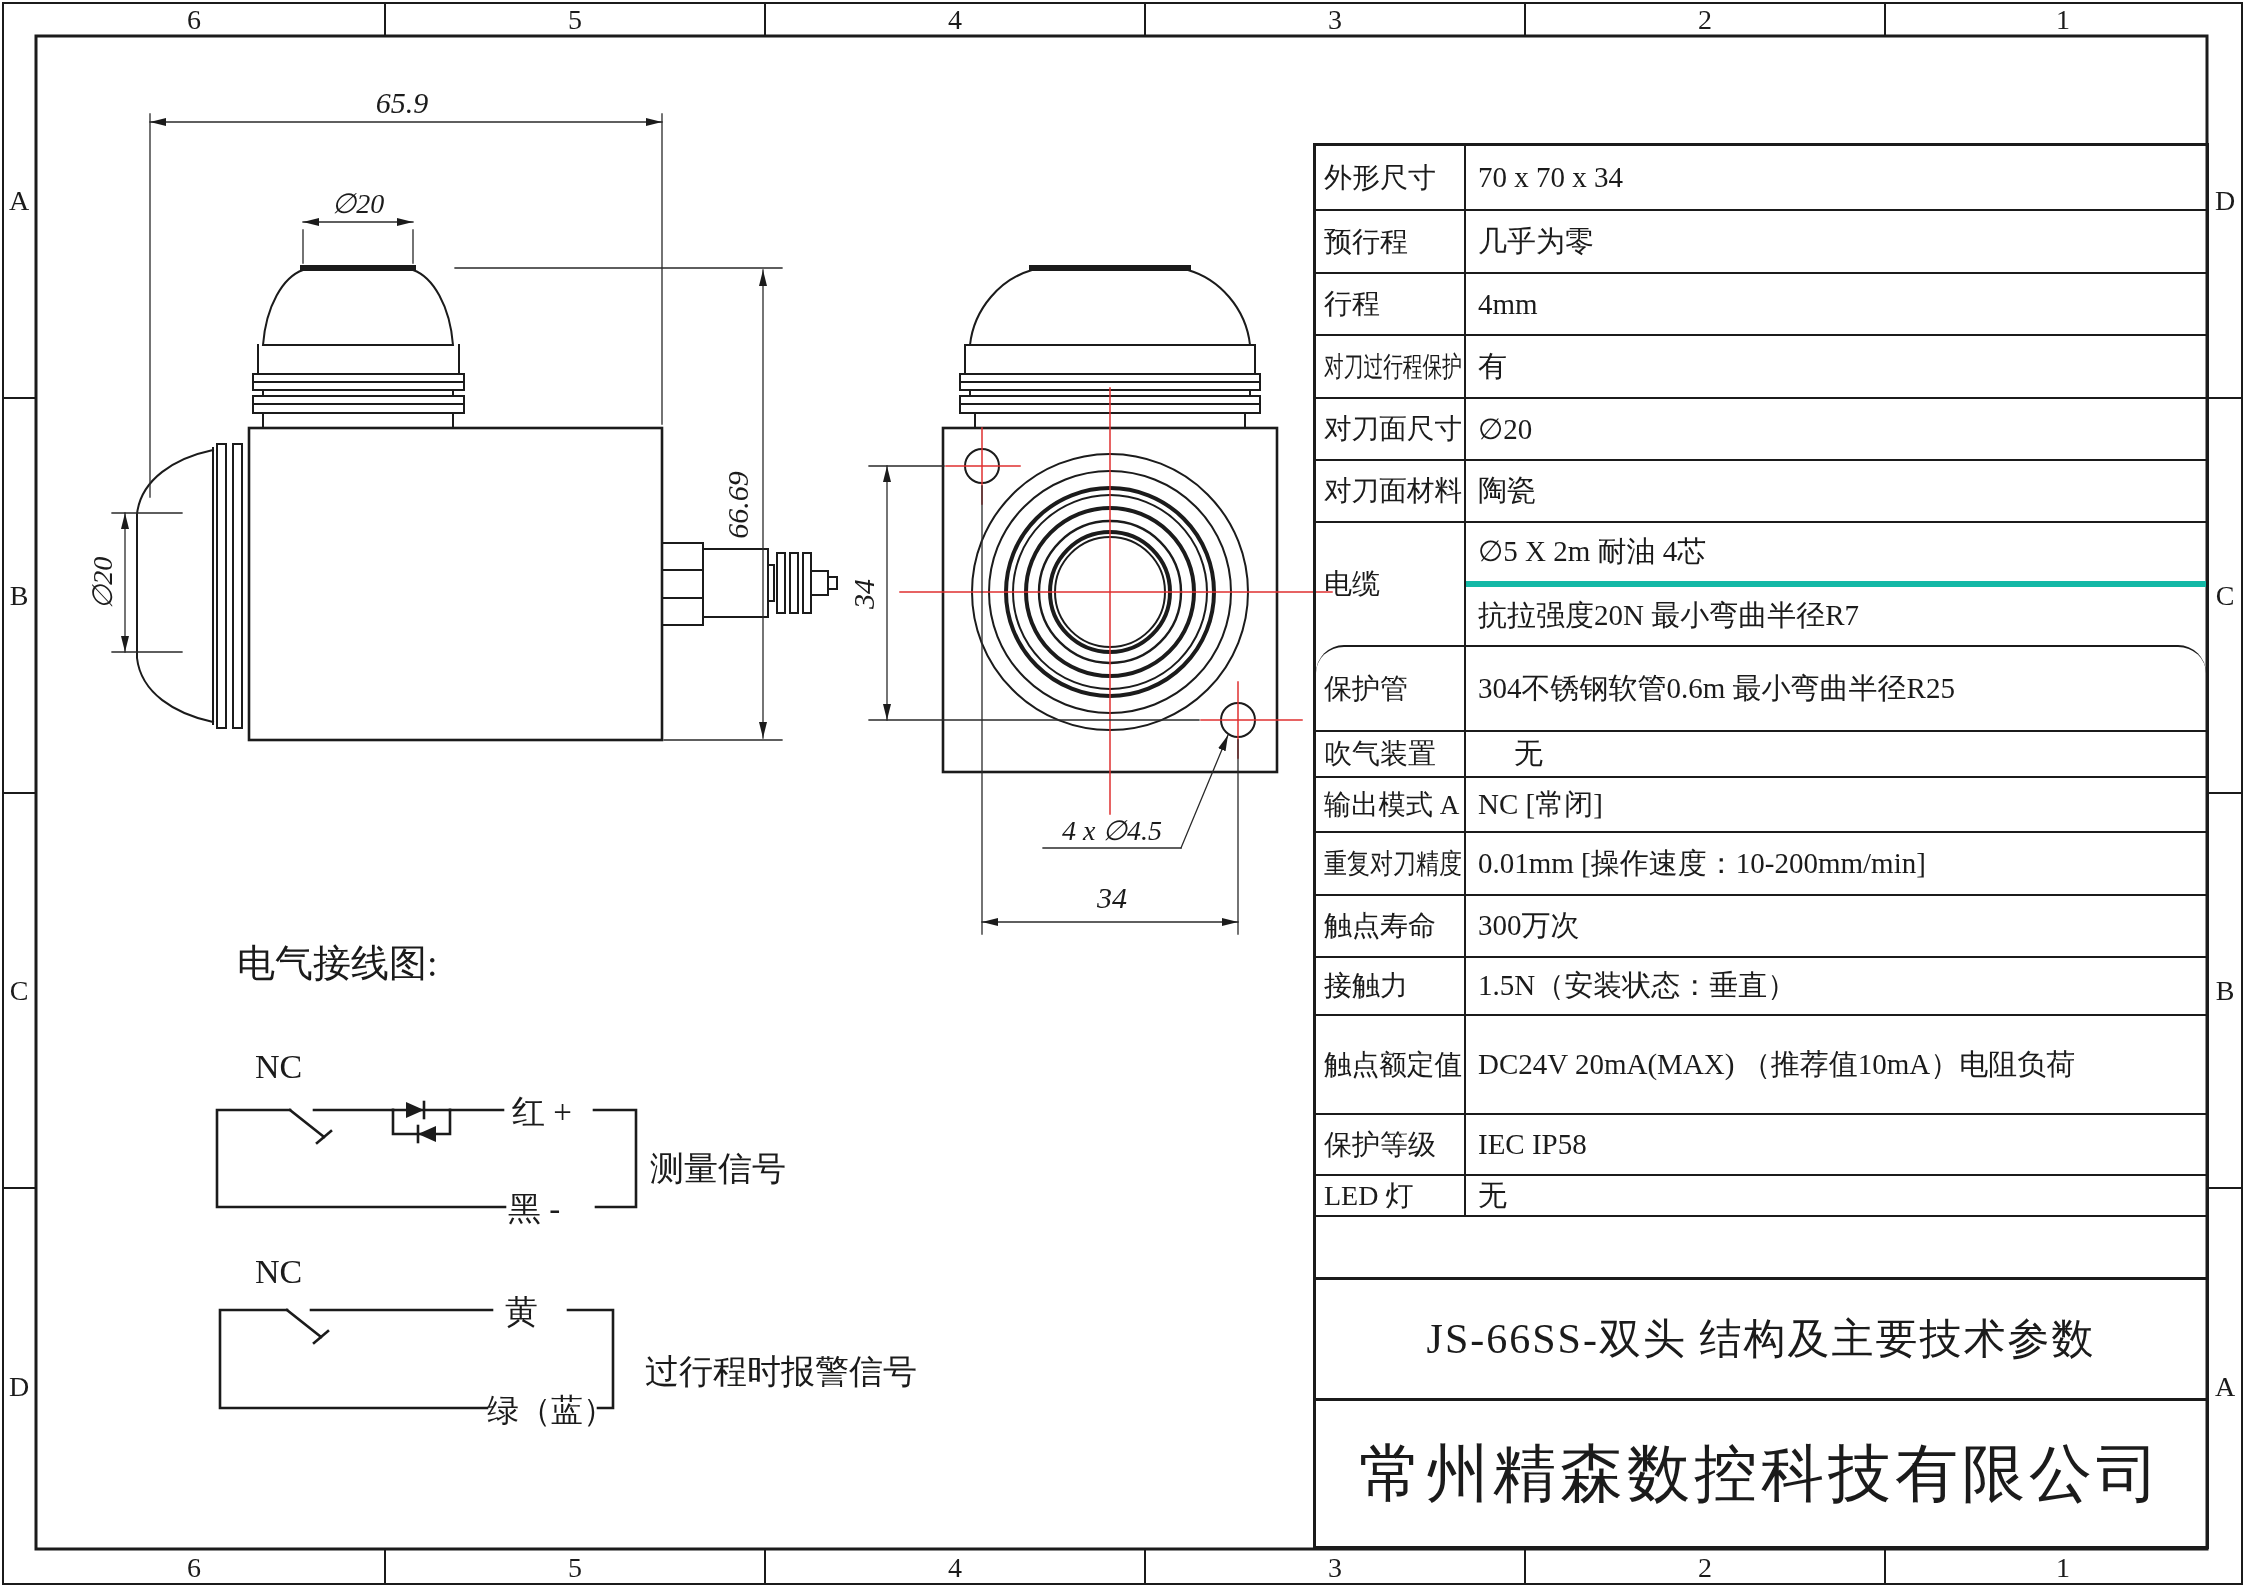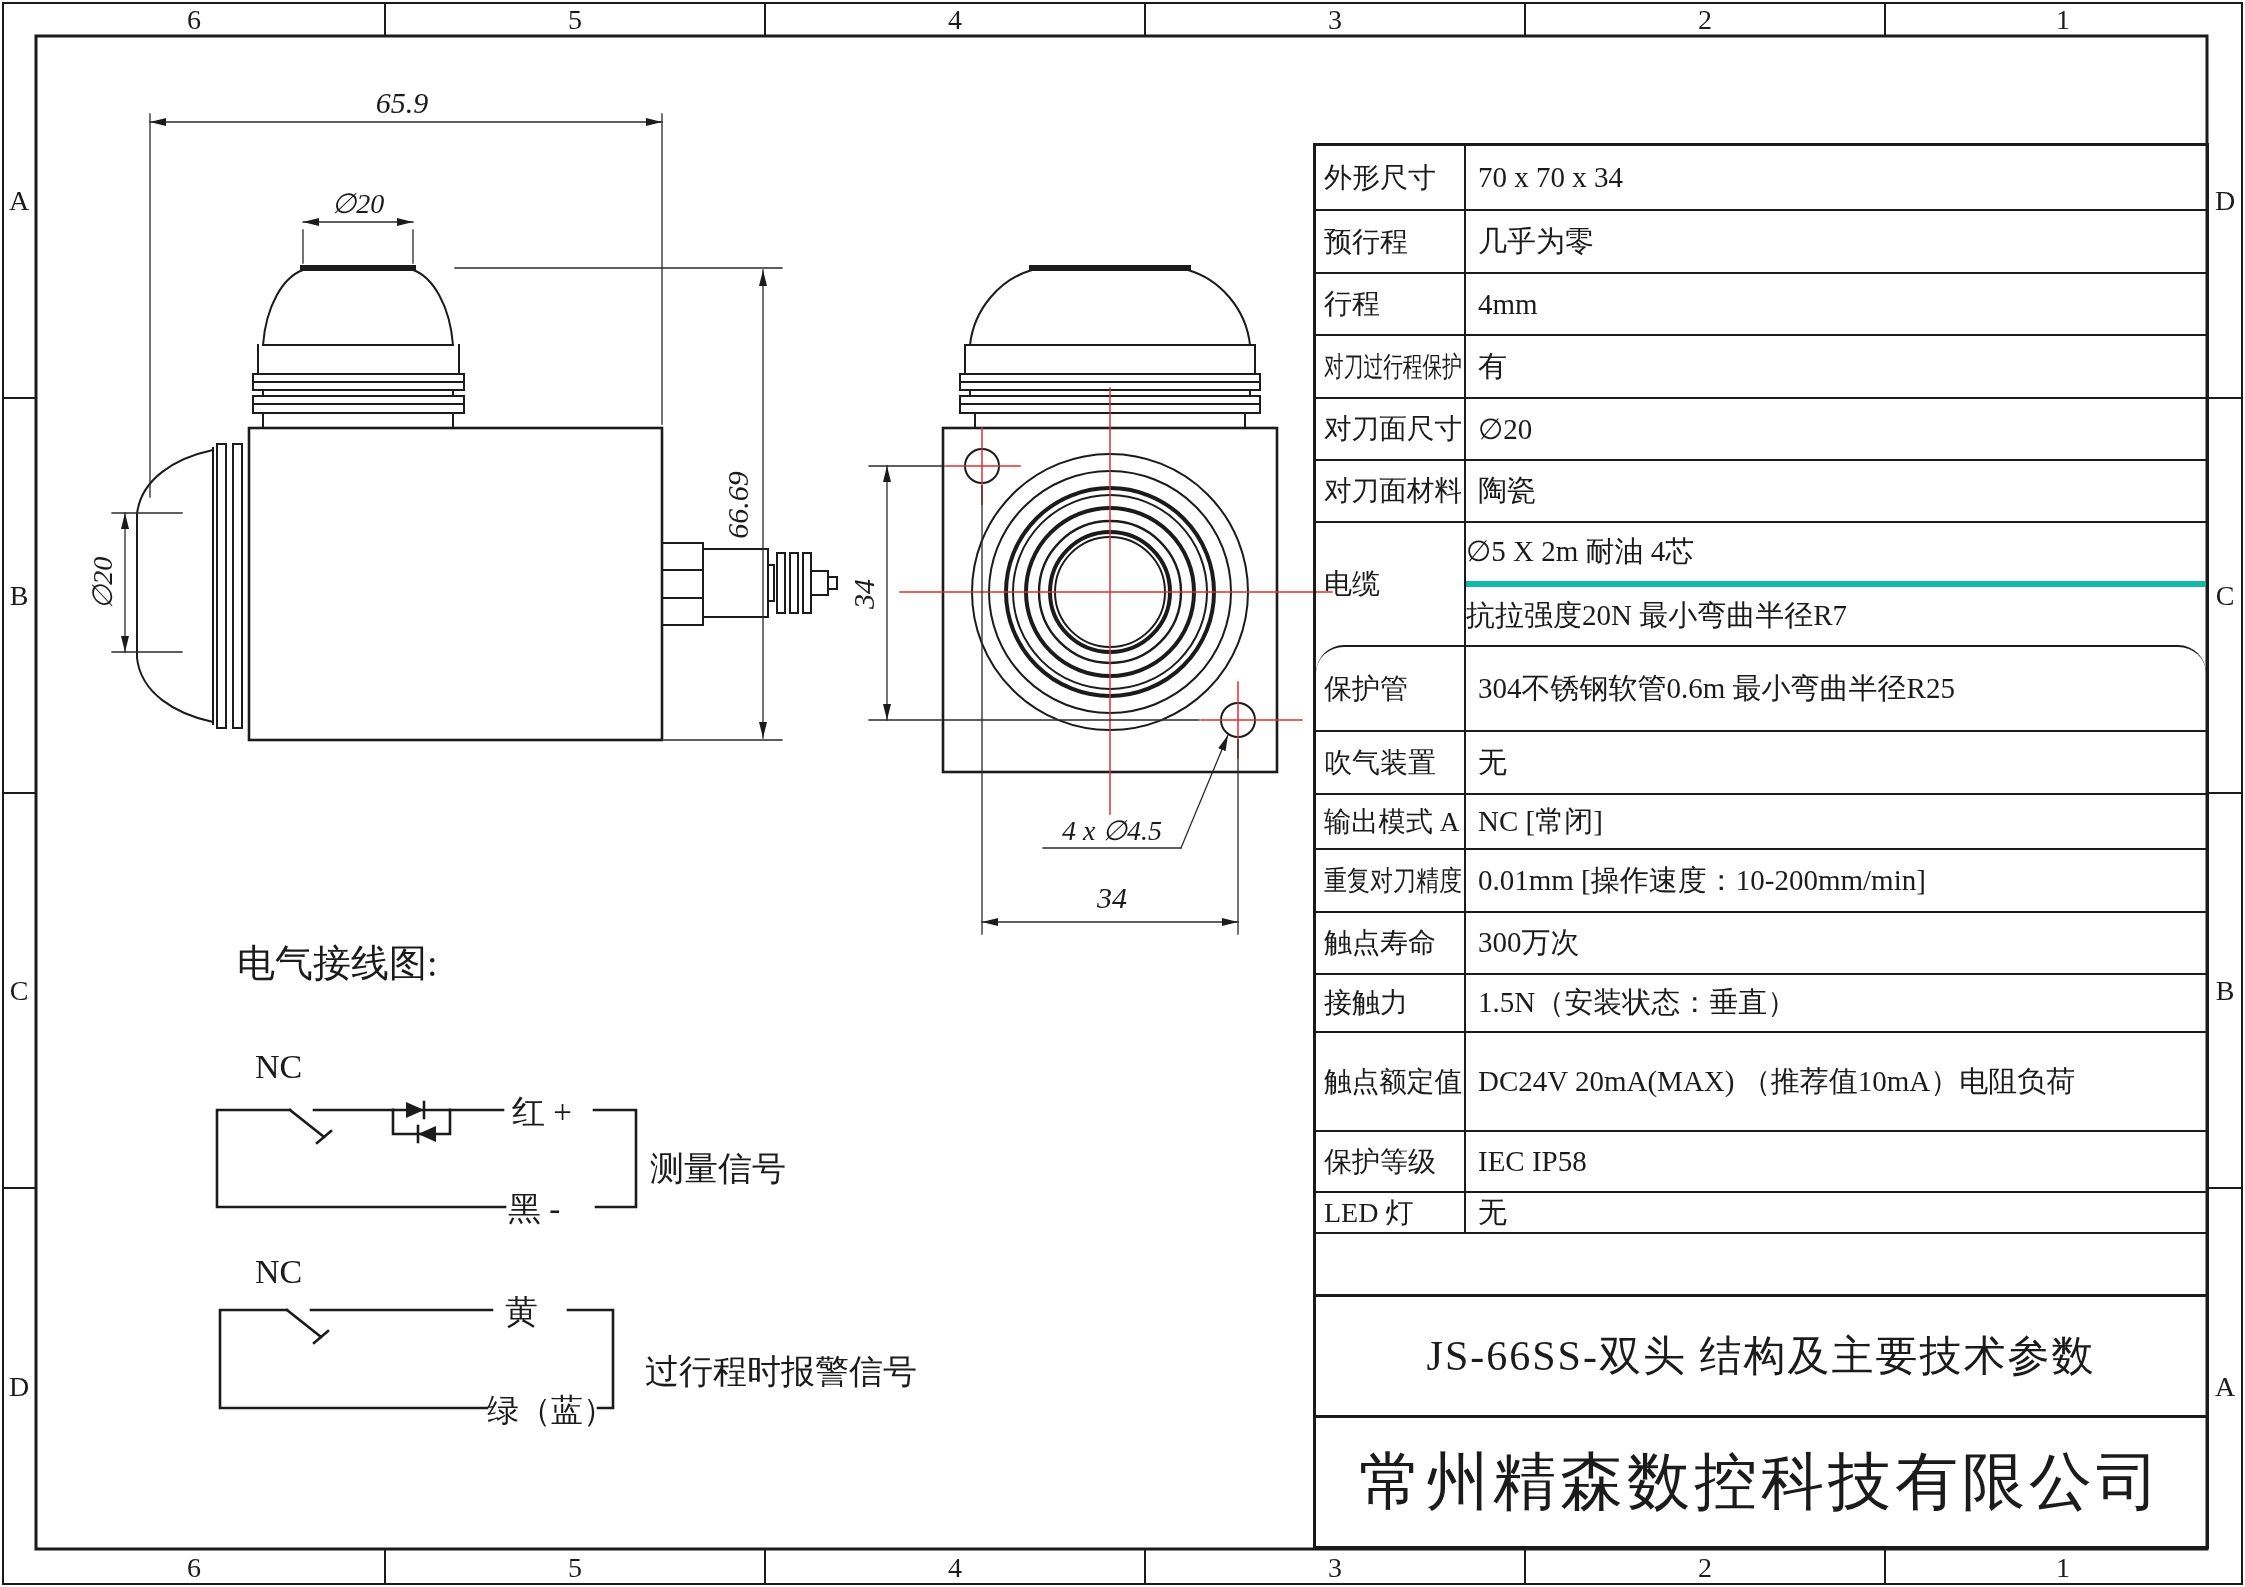--- a/index.html
+++ b/index.html
@@ -12,21 +12,21 @@
               border:3px solid #1b1b1b;box-sizing:border-box;display:flex;flex-direction:column;}
   .spec-row{display:flex;flex:0 0 auto;box-sizing:border-box;}
   .spec-row + .spec-row{border-top:2px solid #1b1b1b;}
   .spec-row.thick{border-top:3px solid #1b1b1b;}
   .cell-label{width:150px;flex:0 0 150px;border-right:2px solid #1b1b1b;display:flex;
               align-items:center;padding-left:8px;font-size:28px;white-space:nowrap;box-sizing:border-box;overflow:visible;}
   .cell-label span{transform-origin:left center;display:inline-block;white-space:nowrap;}
   .cell-value{flex:1 1 auto;display:flex;align-items:center;padding-left:12px;font-size:29px;
               white-space:nowrap;box-sizing:border-box;}
   .cable-col{flex:1 1 auto;display:flex;flex-direction:column;}
-  .cable-col > div{flex:1 1 50%;display:flex;align-items:center;font-size:29px;white-space:nowrap;}
+  .cable-col > div{flex:1 1 50%;display:flex;align-items:center;padding-left:12px;font-size:29px;white-space:nowrap;}
   .cable-col > div + div{border-top:6px solid #14b8a6;}
   .row-center{justify-content:center;align-items:center;display:flex;flex:0 0 auto;}
   .row-title-text{font-size:42px;letter-spacing:2px;}
   .row-company-text{font-size:63px;letter-spacing:4px;}
 </style>
 </head>
 <body>
 
 <div class="sheet">
 
@@ -252,21 +252,21 @@
             <div>∅5 X 2m 耐油 4芯</div>
             <div>抗拉强度20N 最小弯曲半径R7</div>
           </div>
         </div>
         <div class="spec-row" style="height: 85px; border-radius: 28px;">
           <div class="cell-label">
             <span>保护管</span>
           </div>
           <div class="cell-value">304不锈钢软管0.6m 最小弯曲半径R25</div>
         </div>
-        <div class="spec-row" style="height: 63px;">
+        <div class="spec-row" style="height: 46px; gap: 36px;">
           <div class="cell-label">
             <span>吹气装置</span>
           </div>
           <div class="cell-value">无</div>
         </div>
         <div class="spec-row" style="height: 55px;">
           <div class="cell-label">
             <span style="transform: scaleX(0.972);">输出模式 A</span>
           </div>
           <div class="cell-value">NC [常闭]</div>

